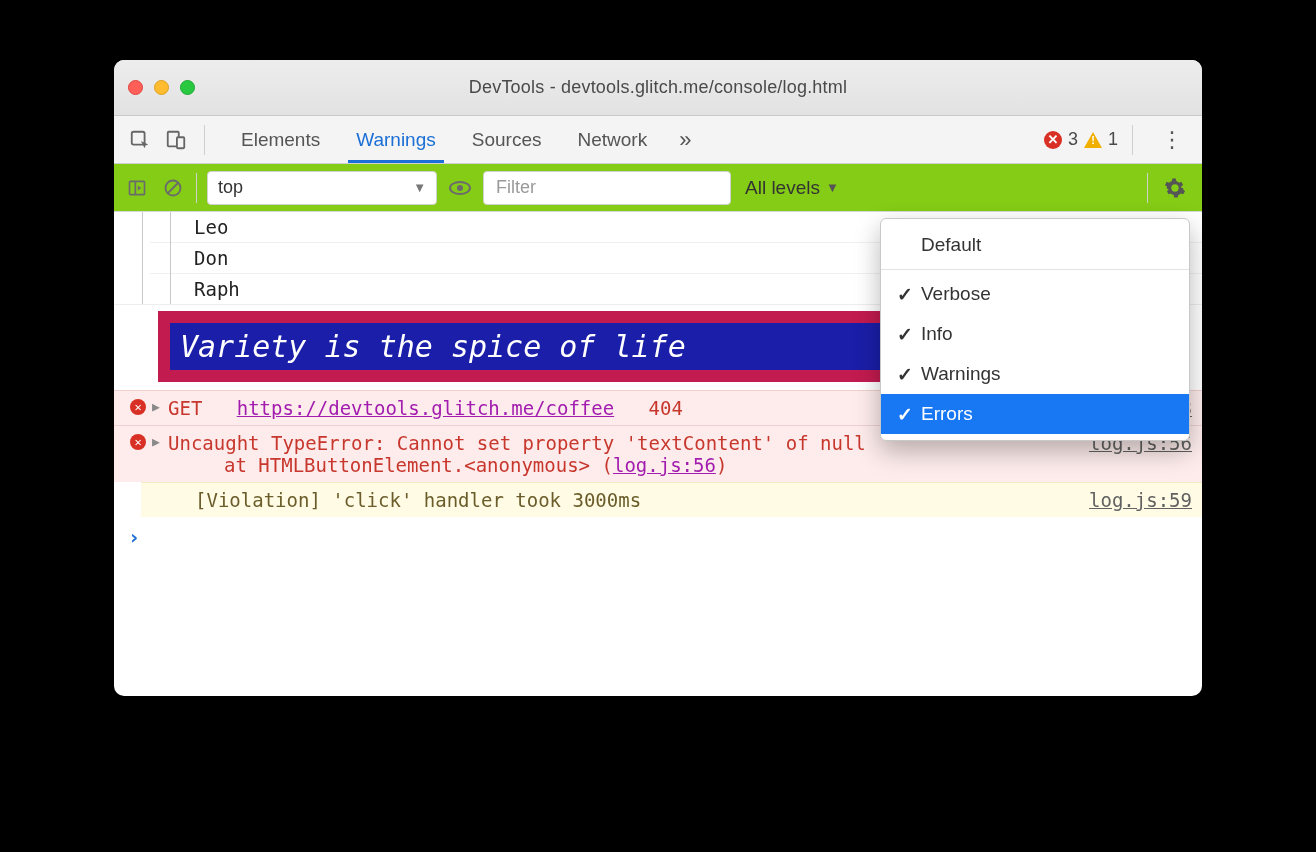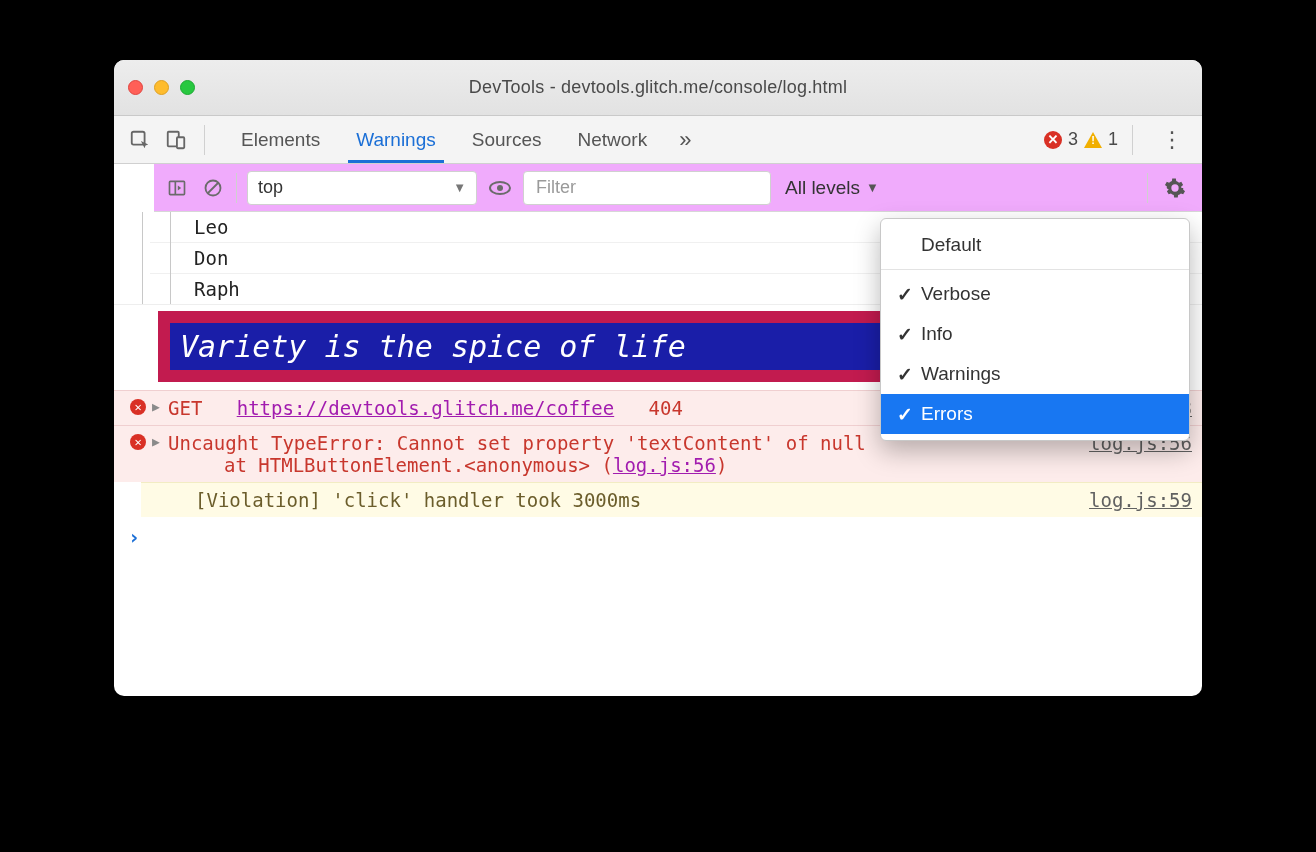--- a/index.html
+++ b/index.html
@@ -63,22 +63,22 @@
   .bc-error { background:#d93025;}
   .warn-tri {
     width:0;height:0;border-left:9px solid transparent;border-right:9px solid transparent;
     border-bottom:16px solid #f1af00; position:relative; display:inline-block;
   }
   .warn-tri::after{content:"!";position:absolute;left:-3px;top:2px;width:6px;text-align:center;
                    color:#fff;font-size:11px;font-weight:700;}
   .kebab { margin: 0 6px 0 14px; font-size: 22px; color:#555; letter-spacing:1px; cursor:pointer;}
   
   .console-tb {
-    height: 48px; background:#f0abfc; border-bottom:1px solid #d7d7d7;
-    display:flex; align-items:center; padding:0 10px; gap:10px;margin-left:40px;
+    height: 48px; background:#84cc16; border-bottom:1px solid #d7d7d7;
+    display:flex; align-items:center; padding:0 10px; gap:10px;
   }
   .tb-btn { color:#6b6b6b; width:26px; height:26px; display:flex;align-items:center;justify-content:center; cursor:pointer;}
   .ctx-select {
     display:flex; align-items:center; justify-content:space-between;
     background:#fff; border:1px solid #d0d0d0; border-radius:4px;
     height:34px; padding:0 10px; width:230px; font-size:18px; color:#333; cursor:pointer;
   }
   .filter-input {
     background:#fff; border:1px solid #d0d0d0; border-radius:4px;
     height:34px; width:248px; padding:0 12px; font-size:18px; color:#333;

